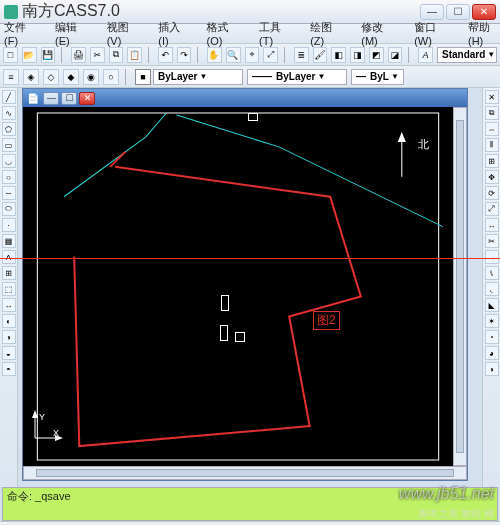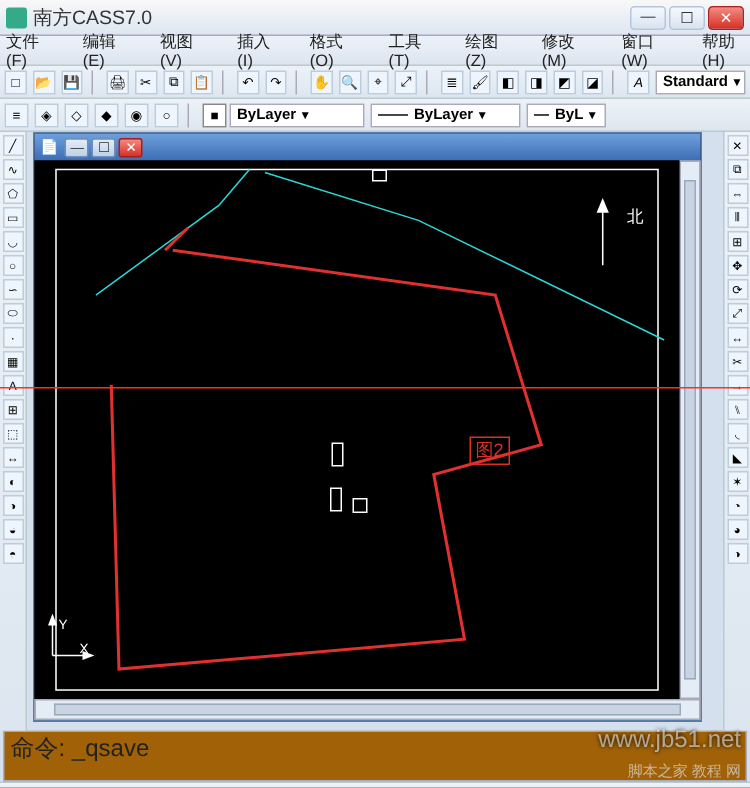--- a/index.html
+++ b/index.html
@@ -1,20 +1,20 @@
 <!DOCTYPE html>
 <html><head>
 <meta charset="utf-8">
 <style>
 * { box-sizing: border-box; margin: 0; padding: 0; font-family: "Microsoft YaHei", SimSun, sans-serif; }
 body { width: 500px; height: 525px; background: #d4e0ee; overflow: hidden; font-size: 11px; position: relative; }
 
 .titlebar { height: 24px; background: linear-gradient(#f8f8f8,#dde6f2); display: flex; align-items: center; padding: 0 4px; border-bottom: 1px solid #aab; }
 .titlebar .app-icon { width: 14px; height: 14px; background: #3a8; border-radius: 2px; margin-right: 4px; }
-.titlebar .title { flex: 1; color: #333; font-size: 13px; }
+.titlebar .title { flex: 1; color: #333; font-size: 16px; }
 .winbtns { display: flex; gap: 2px; }
 .winbtns div { width: 24px; height: 16px; border-radius: 3px; display: flex; align-items: center; justify-content: center; font-size: 10px; color: #333; background: linear-gradient(#f5f9ff,#d8e4f2); border: 1px solid #b5c5dc; cursor: pointer; }
 .winbtns .close { background: linear-gradient(#f28b82,#d93025); color: #fff; border-color: #b02020; }
 
 .menubar { height: 20px; background: linear-gradient(#edf2f9,#dce5f0); display: flex; align-items: center; padding: 0 4px; gap: 24px; color: #222; border-bottom: 1px solid #bcc; }
 .menubar span { cursor: pointer; }
 
 .toolbar { height: 22px; background: linear-gradient(#edf2f8,#dde6f0); display: flex; align-items: center; padding: 0 3px; gap: 4px; border-bottom: 1px solid #bcc; overflow: hidden; }
 .tbtn { width: 16px; height: 16px; border: 1px solid #bcd; background: #eef5fc; display: flex; align-items: center; justify-content: center; font-size: 9px; cursor: pointer; }
 .sep { width: 4px; height: 16px; border-left: 1px solid #aab; margin: 0 2px; }
@@ -38,28 +38,28 @@
 .scrollv .thumb { flex: 1; background: #c8d4e4; margin: 12px 2px; border: 1px solid #9ab; }
 .scrollh { height: 14px; background: #e4ecf6; border: 1px solid #aab; display: flex; }
 .scrollh .thumb { flex: 1; background: #c8d4e4; margin: 2px 12px; border: 1px solid #9ab; }
 .docbody { flex: 1; display: flex; }
 
 .rtool { width: 18px; background: linear-gradient(#edf2f8,#dde6f0); display: flex; flex-direction: column; align-items: center; padding-top: 2px; gap: 2px; border-left: 1px solid #bcc; }
 .rtool .tbtn { width: 14px; height: 14px; font-size: 8px; }
 
 svg.drawing { position: absolute; left: 0; top: 0; width: 100%; height: 100%; }
 
-.cmdarea { height: 34px; background: #a16207; border: 1px solid #aab; margin: 0 2px; display: flex; flex-direction: column; font-family: SimSun, monospace; font-size: 16px; }
+.cmdarea { height: 34px; background: #bef264; border: 1px solid #aab; margin: 0 2px; display: flex; flex-direction: column; font-family: SimSun, monospace; font-size: 11px; }
 .cmdarea .line { padding: 1px 4px; color: #222; }
 
 .statusbar { height: 20px; background: linear-gradient(#edf2f8,#dde6f0); display: flex; align-items: center; padding: 0 6px; gap: 10px; font-size: 10px; color: #222; border-top: 1px solid #bcc; }
 
 .redline { position: absolute; left: 0; right: 0; height: 1px; background: #ff3020; z-index: 50; }
 
-.watermark { position: absolute; right: 6px; bottom: 22px; font-size: 16px; color: rgba(255,255,255,0.55); text-shadow: 0 0 3px #000; pointer-events: none; z-index: 60; }
+.watermark { position: absolute; right: 6px; bottom: 22px; font-size: 16px; color: rgba(255,255,255,0.55); font-style: italic; text-shadow: 0 0 3px #000; pointer-events: none; z-index: 60; }
 .watermark2 { position: absolute; right: 6px; bottom: 4px; font-size: 10px; color: rgba(220,220,220,0.7); pointer-events: none; z-index: 60; }
 
 .ucs { position: absolute; left: 6px; bottom: 20px; }
 .north { position: absolute; right: 24px; top: 30px; color: #fff; font-size: 11px; text-align: center; }
 .label2 { position: absolute; color: #d93025; font-size: 12px; border: 1px solid #d93025; padding: 0 3px; }
 .smallrect { position: absolute; border: 1px solid #fff; }
 </style>
 </head>
 <body>
 
@@ -186,21 +186,21 @@
             <polyline points="90,60 300,90 330,190 260,210 280,320 55,340 50,150" fill="none" stroke="#e03030" stroke-width="2"></polyline>
             <line x1="85" y1="60" x2="100" y2="45" stroke="#e03030" stroke-width="2"></line>
             <line x1="370" y1="30" x2="370" y2="70" stroke="#fff" stroke-width="1"></line>
             <polygon points="370,25 366,35 374,35" fill="#fff"></polygon>
           </svg>
           <div class="smallrect" style="left:198px;top:188px;width:8px;height:16px"></div>
           <div class="smallrect" style="left:197px;top:218px;width:8px;height:16px"></div>
           <div class="smallrect" style="left:212px;top:225px;width:10px;height:10px"></div>
           <div class="smallrect" style="left:225px;top:6px;width:10px;height:8px"></div>
           <div class="north"><span>北</span></div>
-          <div class="label2" style="left:290px;top:184px">图2</div>
+          <div class="label2" style="left:290px;top:204px">图2</div>
           <div class="ucs">
             <svg width="34" height="34">
                 <line x1="6" y1="28" x2="6" y2="4" stroke="#fff"></line>
                 <line x1="6" y1="28" x2="30" y2="28" stroke="#fff"></line>
                 <polygon points="6,0 3,8 9,8" fill="#fff"></polygon>
                 <polygon points="34,28 26,25 26,31" fill="#fff"></polygon>
                 <text x="10" y="10" fill="#fff" font-size="9">Y</text>
                 <text x="24" y="26" fill="#fff" font-size="9">X</text>
               </svg>
           </div>

